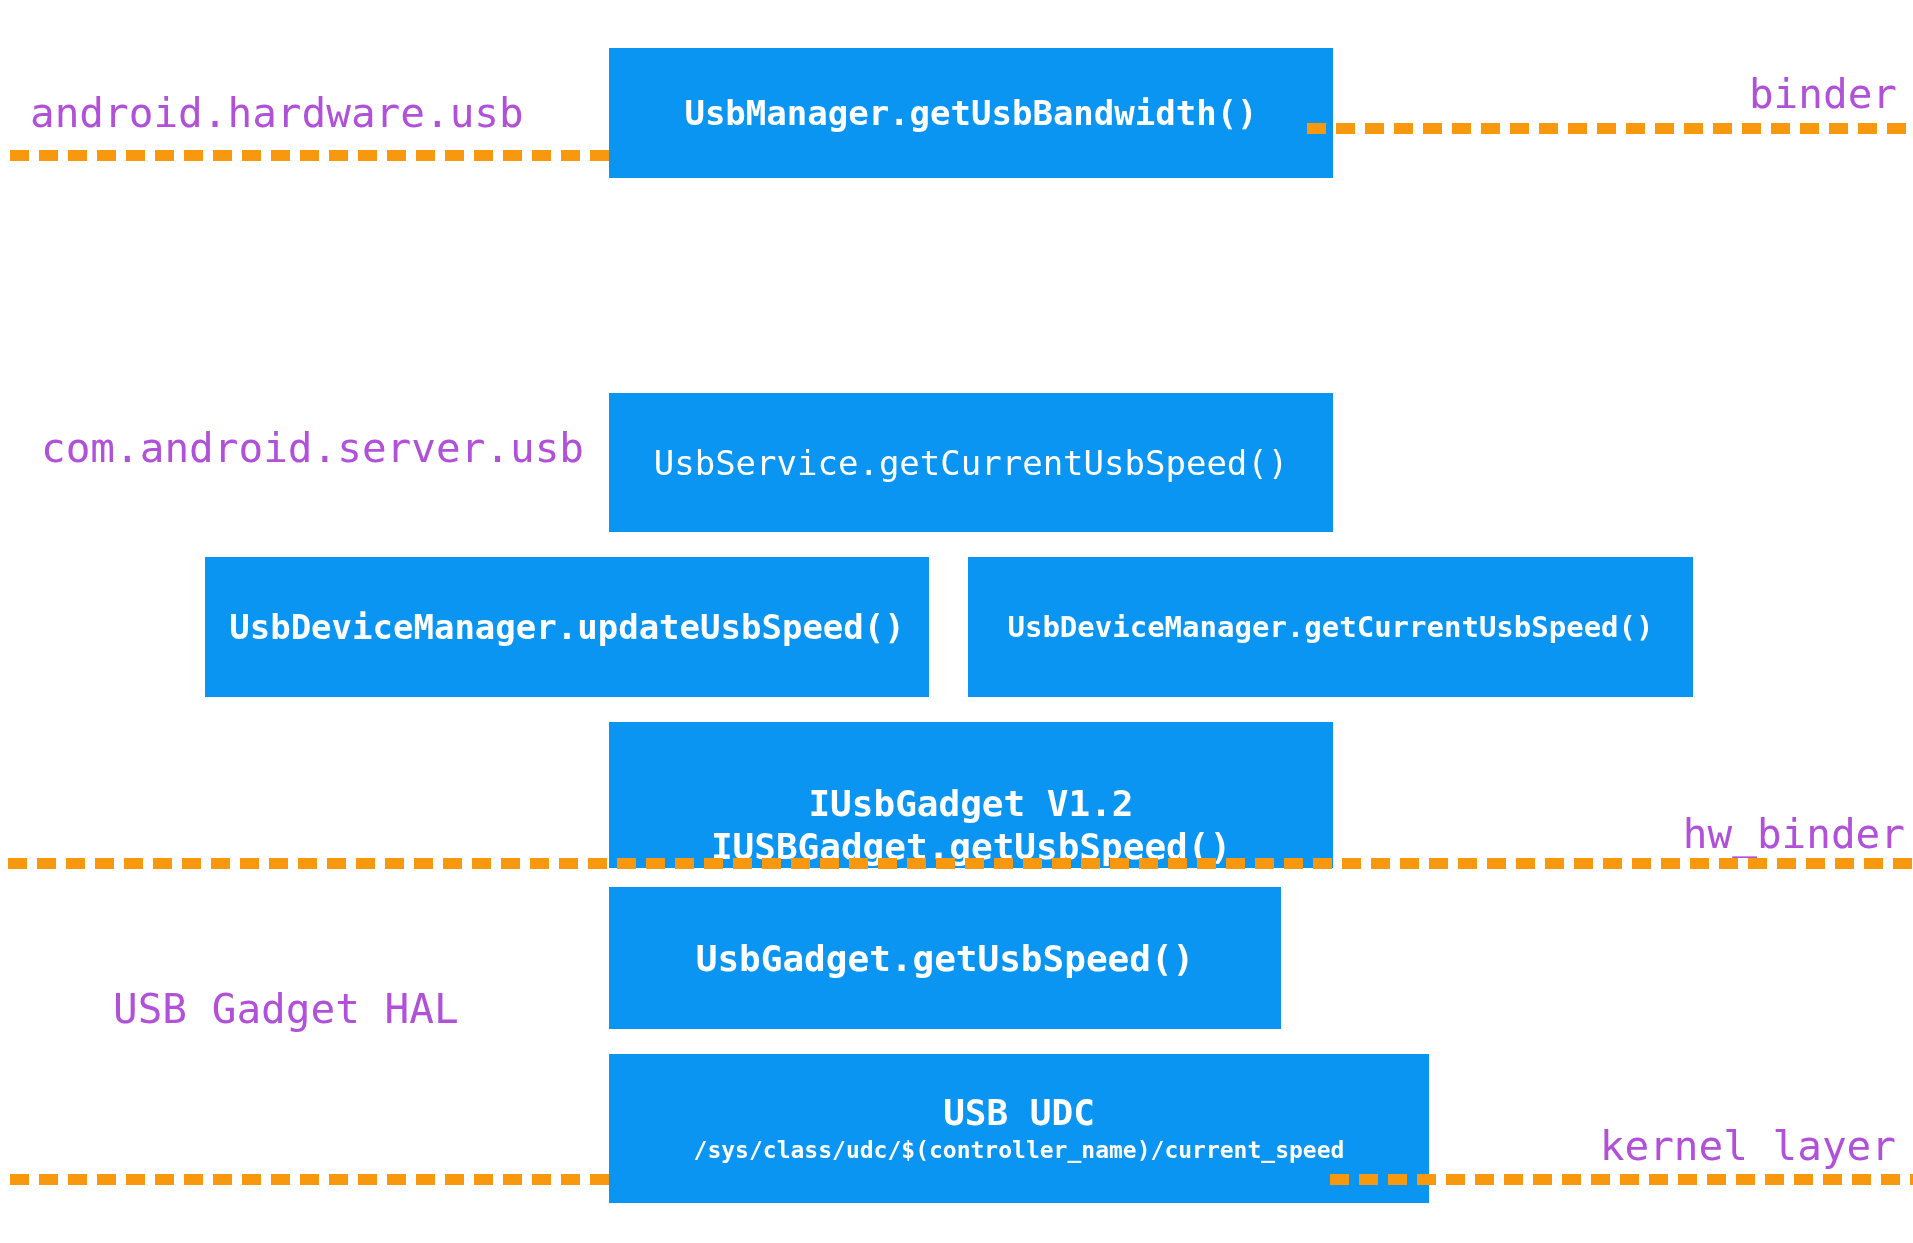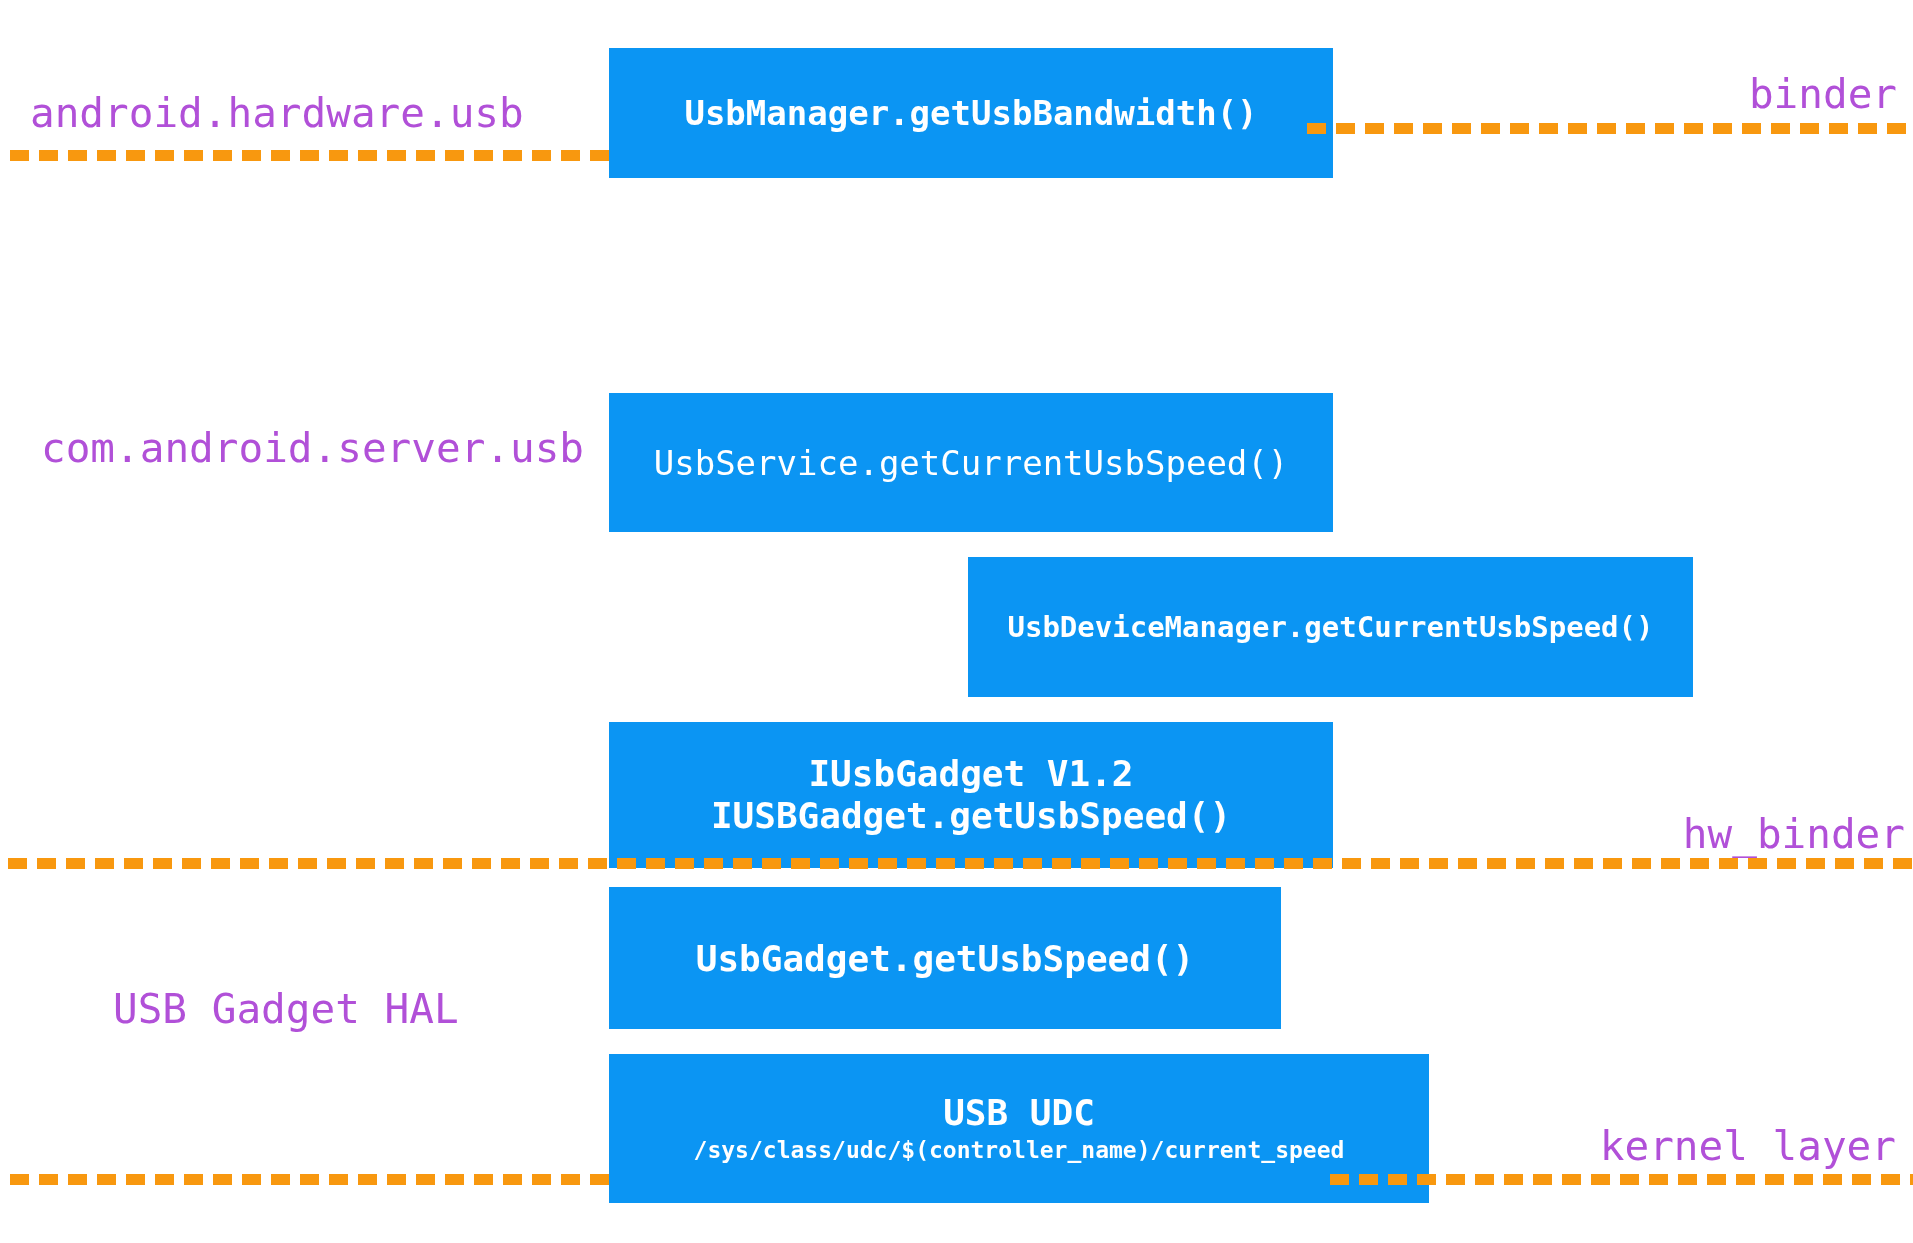--- a/index.html
+++ b/index.html
@@ -31,21 +31,21 @@
     position:absolute;z-index:1;
     background:var(--blue);color:var(--boxtext);
     display:flex;flex-direction:column;align-items:center;justify-content:center;
     text-align:center;white-space:nowrap;
   }
   .b1{left:609px;top:48px;  width:724px;height:130px;font-size:34px;font-weight:700;}
   .b2{left:609px;top:219px; width:724px;height:142px;font-size:34px;font-weight:700;}
   .b3{left:609px;top:393px; width:724px;height:139px;font-size:34px;font-weight:400;}
   .b4l{left:205px;top:557px;width:724px;height:140px;font-size:34px;font-weight:700;}
   .b4r{left:968px;top:557px;width:725px;height:140px;font-size:29px;font-weight:700;}
-  .b5{left:609px;top:722px; width:724px;height:146px;font-size:36px;font-weight:700;line-height:1.18;}
+  .b5{left:609px;top:722px; width:724px;height:146px;font-size:36px;font-weight:700;line-height:1.18;justify-content:flex-end;}
   .b6{left:609px;top:887px; width:672px;height:142px;font-size:36px;font-weight:700;}
   .b7{left:609px;top:1054px;width:820px;height:149px;font-weight:700;}
   .b7 .big{font-size:36px;line-height:42px;}
   .b7 .small{font-size:23px;line-height:32px;}
   
   .lbl{
     position:absolute;z-index:3;
     color:var(--purple);font-size:41px;line-height:1;white-space:nowrap;
   }
   .lbl-ahu   {left:30px;  top:93px;}
@@ -75,20 +75,23 @@
 
   <div class="box b1">
     <span>UsbManager.getUsbBandwidth()</span>
   </div>
 
 
   <div class="box b3">
     <span>UsbService.getCurrentUsbSpeed()</span>
   </div>
 
+  <div class="box b4l">
+    <span>UsbDeviceManager.updateUsbSpeed()</span>
+  </div>
 
   <div class="box b4r">
     <span>UsbDeviceManager.getCurrentUsbSpeed()</span>
   </div>
 
   <div class="box b5">
     <span>IUsbGadget V1.2</span>
     <span>IUSBGadget.getUsbSpeed()</span>
   </div>
 

